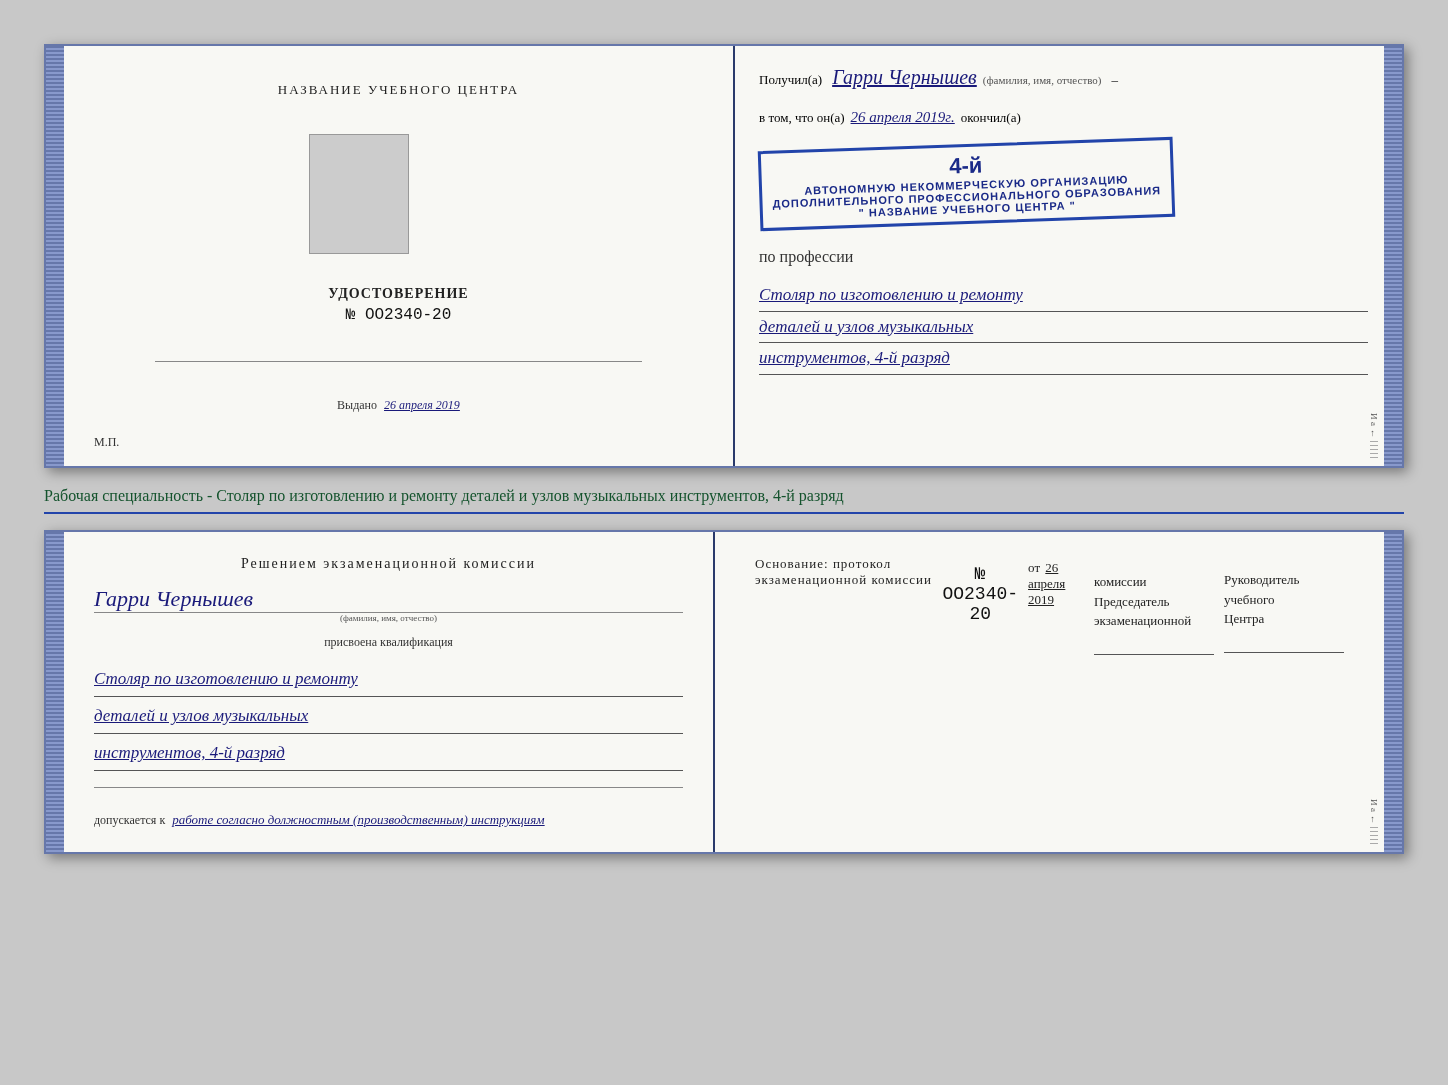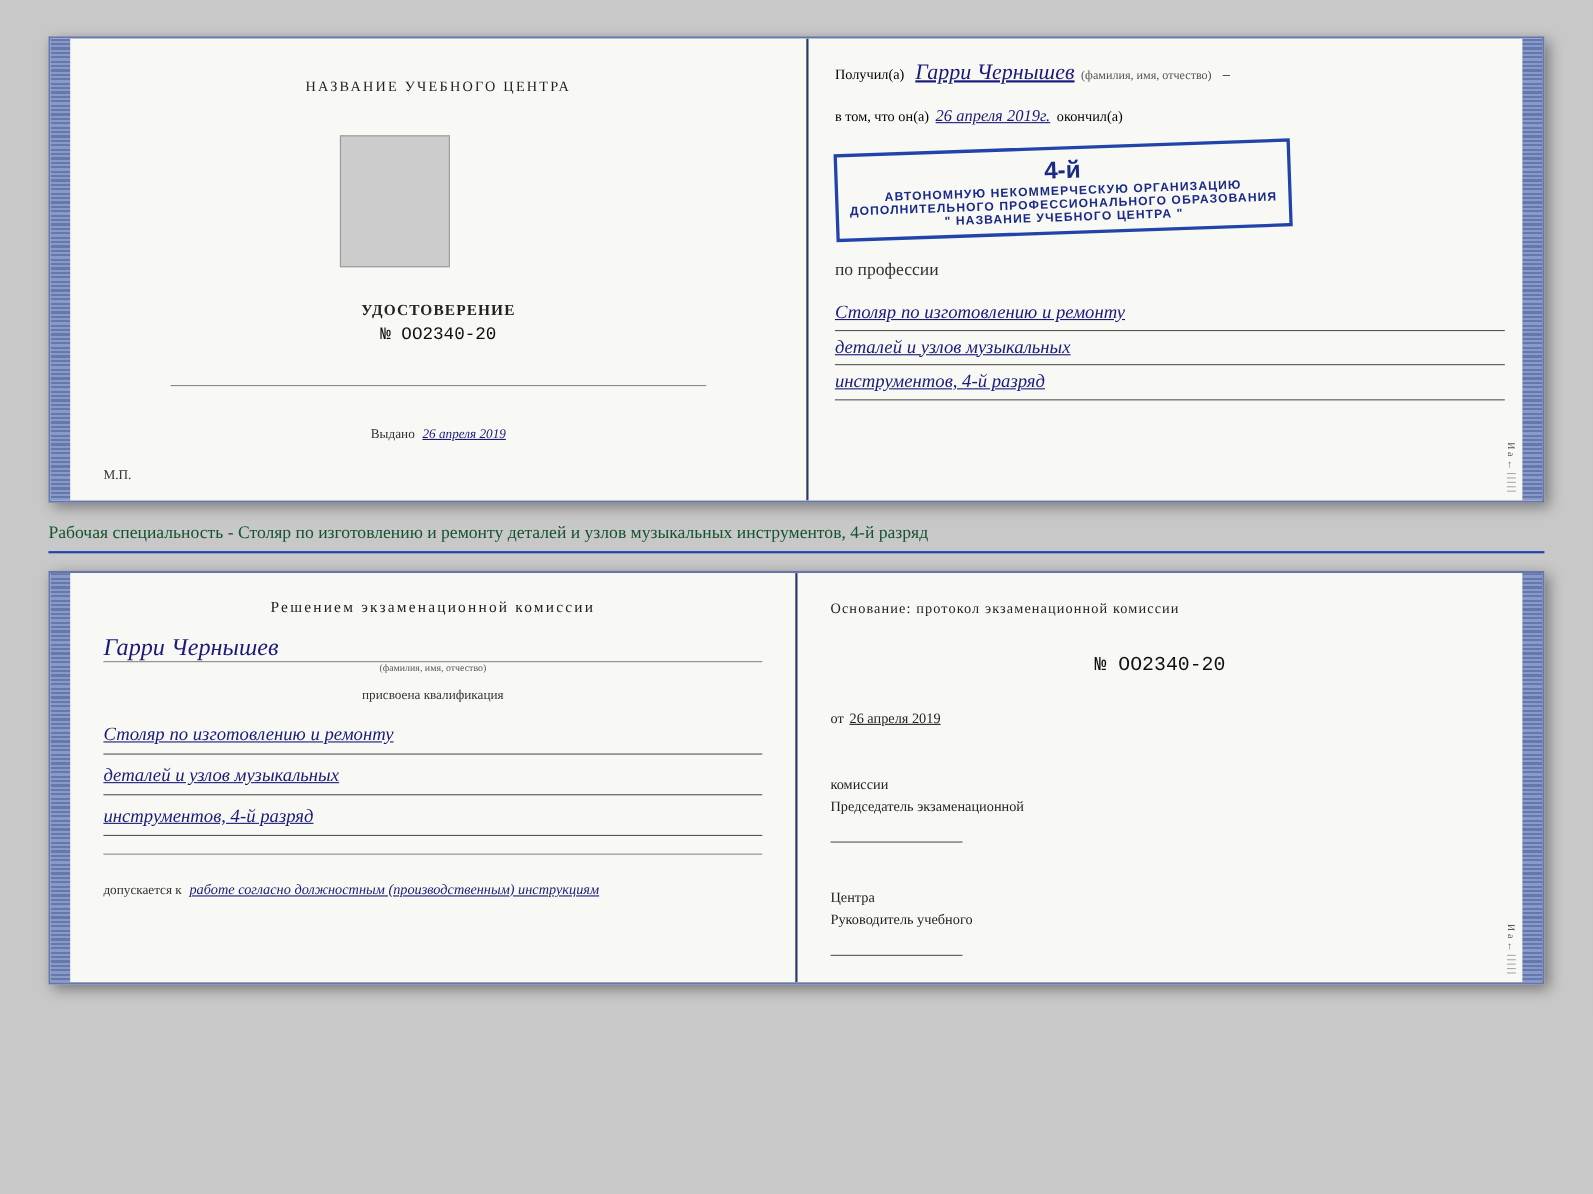--- a/index.html
+++ b/index.html
@@ -173,24 +173,24 @@
       flex: 1;
       padding: 24px 30px;
       border-right: 2px solid #2a3a6b;
       display: flex;
       flex-direction: column;
       gap: 8px;
     }
 
     .second-right {
       flex: 1;
-      padding: 24px 30px;
-      display: flex;
-      flex-direction: column;
-      gap: 26px;
+      padding: 24px 40px;
+      display: flex;
+      flex-direction: row;
+      gap: 10px;
     }
 
     .resheniem-text {
       font-size: 14px;
       letter-spacing: 2px;
       text-align: center;
       color: #222;
     }
 
     .fio-block {
@@ -310,21 +310,21 @@
 
     .inner-content {
       flex: 1;
       background: #f8f8f4;
       display: flex;
     }
   </style>
 </head>
 <body>
 
-<div class="outer-spread" style="margin-top:13px;">
+<div class="outer-spread" style="margin-top:24px;">
   <div class="left-texture"></div>
   <div class="inner-content">
 
     <div class="doc-page doc-page-left" style="position:relative; display:flex; flex-direction:column; align-items:center; padding: 28px 30px 16px 30px; gap:0;">
       <div class="title-center" style="margin-top:8px;">НАЗВАНИЕ УЧЕБНОГО ЦЕНТРА</div>
       <div class="photo-box" style="margin-left:-80px; margin-top:30px;"></div>
       <div class="udostoverenie" style="margin-top:16px;">
         <div class="udost-title">УДОСТОВЕРЕНИЕ</div>
         <div class="udost-number">№ OO2340-20</div>
       </div>
@@ -436,22 +436,22 @@
         <span style="text-decoration:underline; margin-left:2px;">26 апреля 2019</span>
       </div>
 
       <div class="predsedatel">
         <div>комиссии</div>
         <div>Председатель экзаменационной</div>
         <div class="signature-line"></div>
       </div>
 
       <div class="rukovoditel">
+        <div>Руководитель учебного</div>
         <div>Центра</div>
-        <div>Руководитель учебного</div>
         <div class="signature-line"></div>
       </div>
 
       <div style="position:absolute; right:0; top:0; bottom:0; width:20px; display:flex; flex-direction:column; align-items:center; justify-content:flex-end; padding-bottom:8px; gap:3px;">
         <span style="font-size:9px; color:#555; writing-mode:vertical-rl;">И</span>
         <span style="font-size:9px; color:#555; writing-mode:vertical-rl;">а</span>
         <span style="font-size:9px; color:#555; writing-mode:vertical-rl;">←</span>
         <div style="width:8px; height:1px; background:#aaa;"></div>
         <div style="width:8px; height:1px; background:#aaa;"></div>
         <div style="width:8px; height:1px; background:#aaa;"></div>

